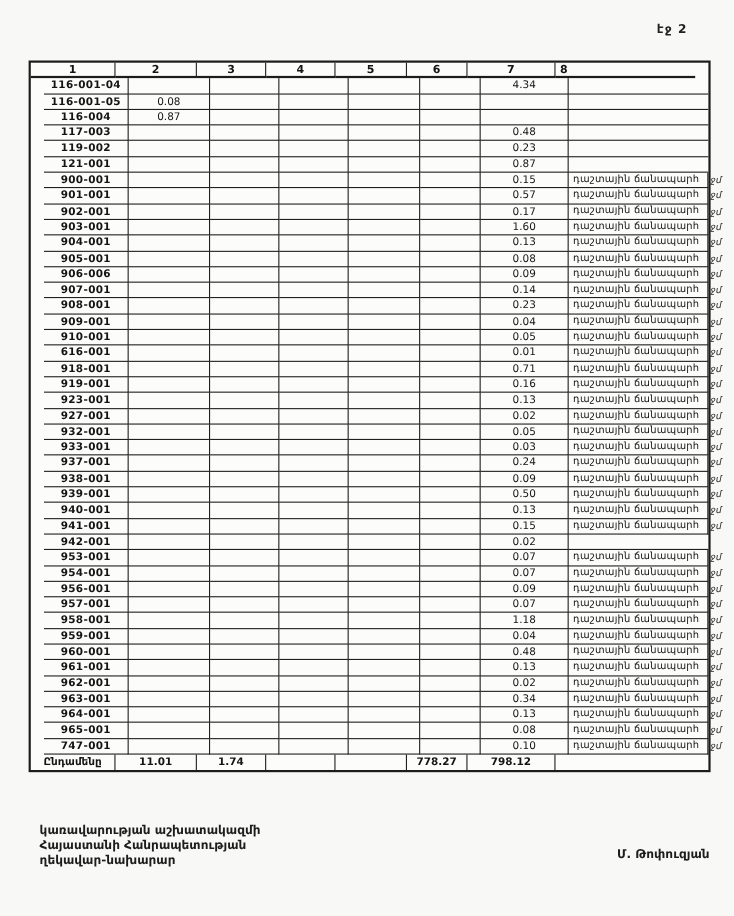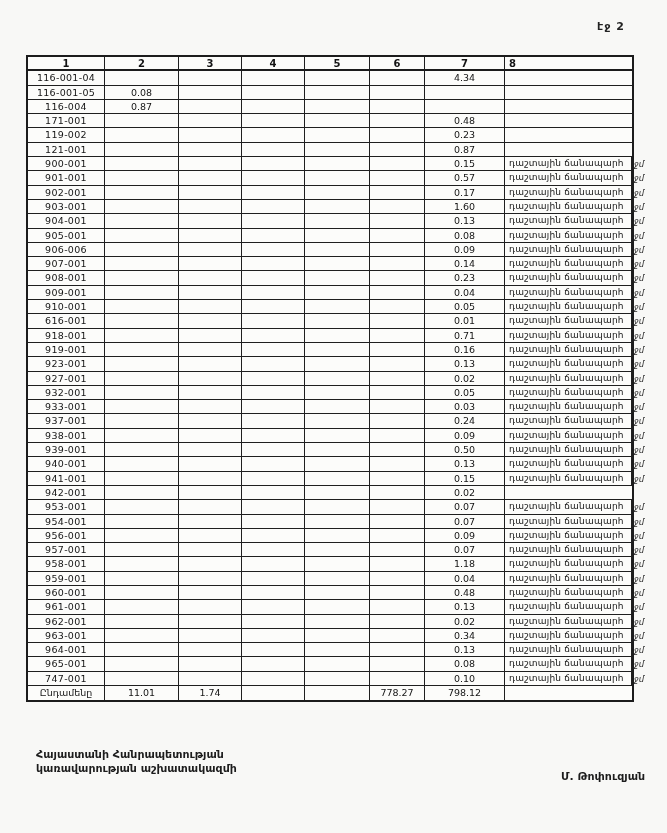--- a/index.html
+++ b/index.html
@@ -21,26 +21,26 @@
   }
   .trow{display:flex;position:relative;height:14.3px;box-sizing:border-box;}
   .tcell{
     box-sizing:border-box;
     border-right:1px solid #1f1f1f;
     border-bottom:1px solid #1f1f1f;
     font-size:9.5px;line-height:13px;
     white-space:nowrap;overflow:hidden;
     text-align:center;color:#141414;
   }
-  .trow:last-child .tcell{border-bottom:none;}
+  .trow:last-child .tcell{border-bottom:none;font-weight:bold;}
   .tcell:last-child{border-right:none;}
   .c0{width:77px;} .c1{width:74px;} .c2{width:63px;} .c3{width:63px;}
   .c4{width:65px;} .c5{width:55px;} .c6{width:80px;} .c7{width:127px;}
   .hdr .tcell{font-weight:bold;font-size:10px;border-bottom:2px solid #1c1c1c;}
-  .code{font-weight:normal;letter-spacing:.3px;}
+  .code{font-weight:bold;letter-spacing:.3px;margin-left:12px;}
   .road{text-align:left;padding-left:4px;font-size:9px;letter-spacing:.2px;}
   .total-label{font-size:9.5px;}
   .mark{
     position:absolute;right:-34px;top:1px;width:32px;
     font-size:8.5px;font-style:italic;color:#2d2d2d;text-align:left;
     padding-left:6px;line-height:12px;
   }
   
   .footer{
     position:absolute;left:36px;top:748px;width:600px;
@@ -91,21 +91,21 @@
       <div class="tcell c0 code">116-004</div>
       <div class="tcell c1">0.87</div>
       <div class="tcell c2"></div>
       <div class="tcell c3"></div>
       <div class="tcell c4"></div>
       <div class="tcell c5"></div>
       <div class="tcell c6"></div>
       <div class="tcell c7"></div>
     </div>
     <div class="trow">
-      <div class="tcell c0 code">171-001</div>
+      <div class="tcell c0 code">117-003</div>
       <div class="tcell c1"></div>
       <div class="tcell c2"></div>
       <div class="tcell c3"></div>
       <div class="tcell c4"></div>
       <div class="tcell c5"></div>
       <div class="tcell c6">0.48</div>
       <div class="tcell c7"></div>
     </div>
     <div class="trow">
       <div class="tcell c0 code">119-002</div>
@@ -539,16 +539,17 @@
       <div class="tcell c2">1.74</div>
       <div class="tcell c3"></div>
       <div class="tcell c4"></div>
       <div class="tcell c5">778.27</div>
       <div class="tcell c6">798.12</div>
       <div class="tcell c7"></div>
     </div>
   </div>
 
 <div class="footer">
+  <div>կառավարության աշխատակազմի</div>
   <div>Հայաստանի Հանրապետության</div>
-  <div>կառավարության աշխատակազմի</div>
+  <div>ղեկավար-նախարար</div>
 </div>
 <div class="signature">Մ. Թոփուզյան</div>
 
 </body></html>

